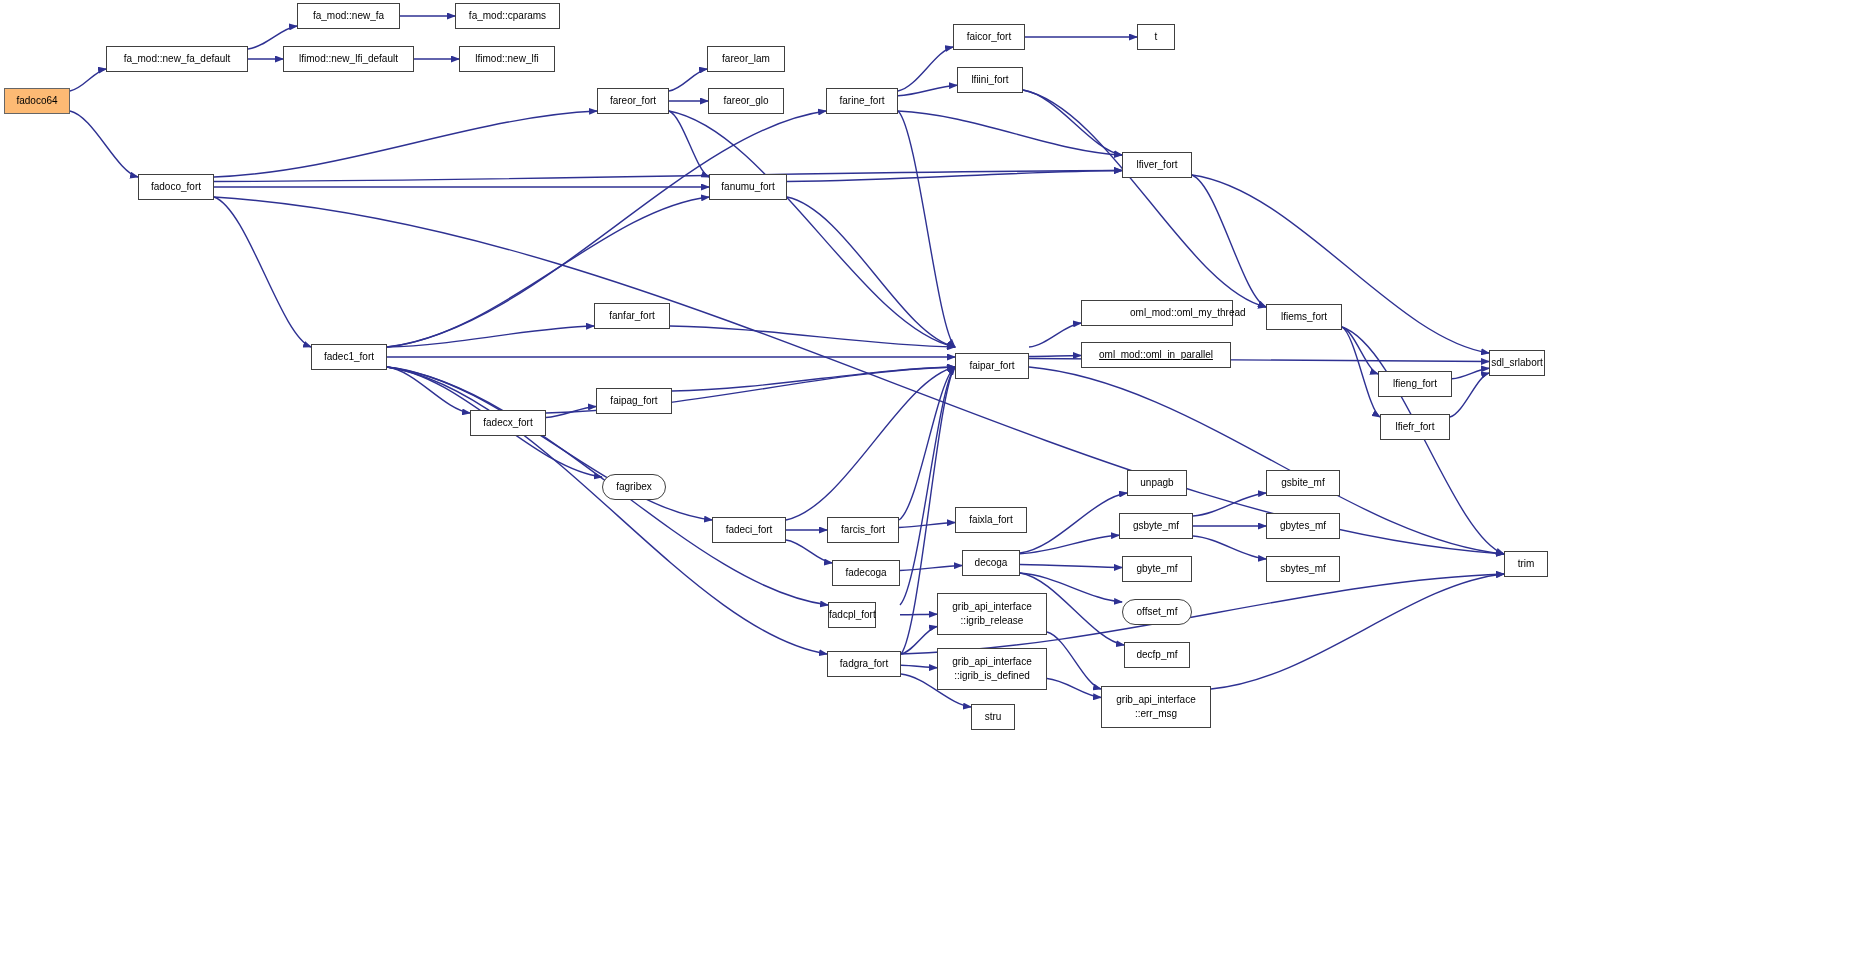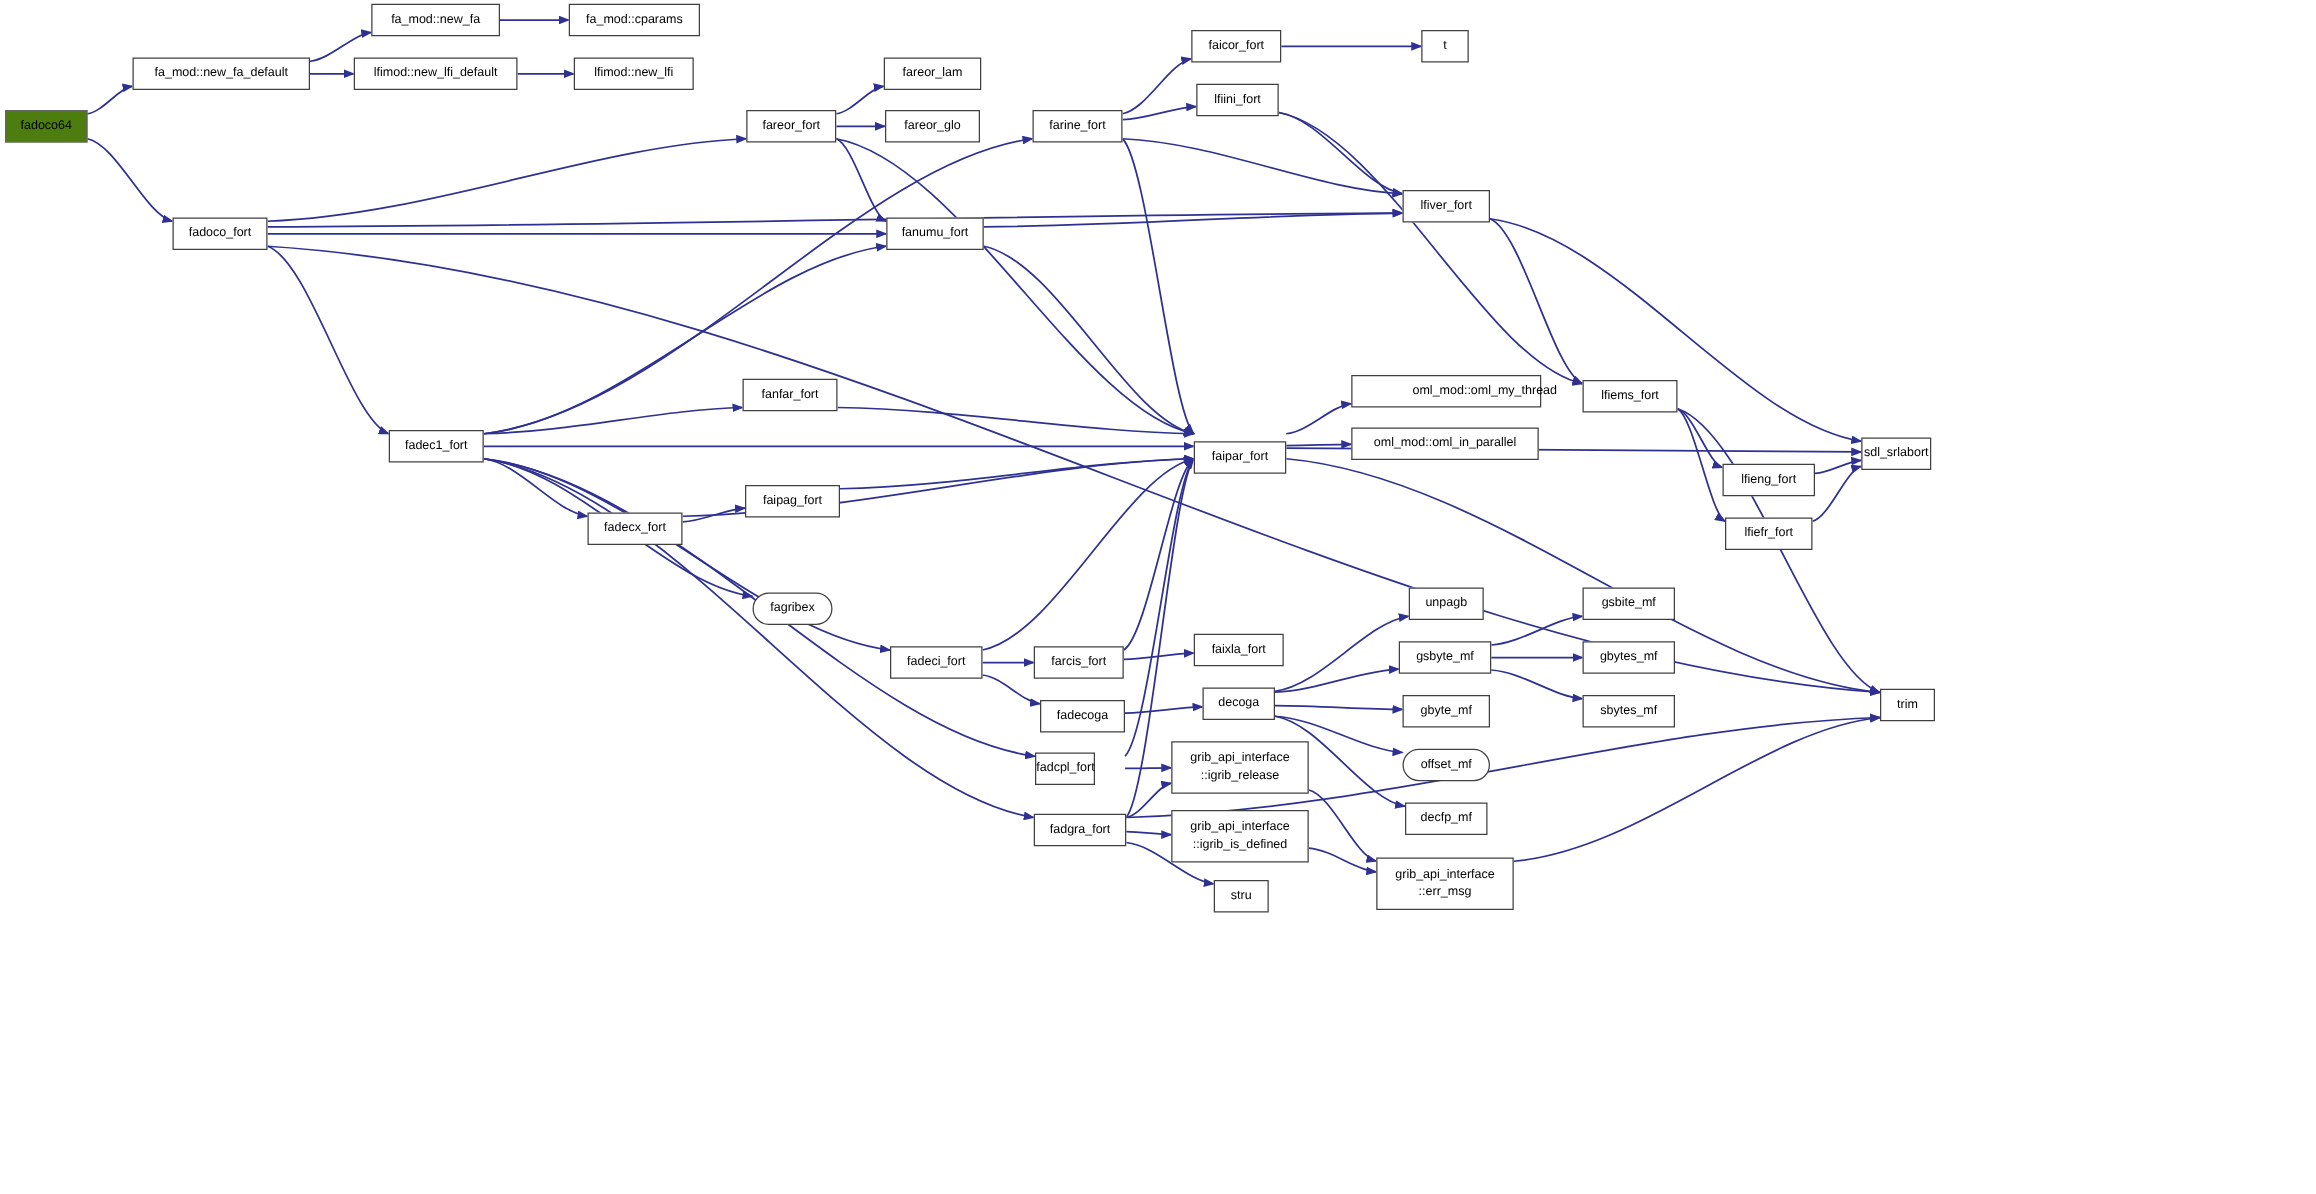--- a/index.html
+++ b/index.html
@@ -33,21 +33,21 @@
     font-size: 10px;
     line-height: 14px;
     text-align: center;
     display: flex;
     align-items: center;
     justify-content: center;
     white-space: pre;
     z-index: 5;
   }
   .node.root {
-    background: #4d7c0f;
+    background: #fdba74;
   }
   .node-label {
     display: block;
     width: 100%;
     text-align: center;
   }
 </style>
 </head>
 <body>
 
@@ -148,21 +148,21 @@
       <div class="node" style="left: 826px; top: 88px; width: 72px; height: 26px; align-items: center;"><span class="node-label">farine_fort</span></div>
       <div class="node" style="left: 953px; top: 24px; width: 72px; height: 26px;"><span class="node-label">faicor_fort</span></div>
       <div class="node" style="left: 1137px; top: 24px; width: 38px; height: 26px;"><span class="node-label">t</span></div>
       <div class="node" style="left: 957px; top: 67px; width: 66px; height: 26px;"><span class="node-label">lfiini_fort</span></div>
       <div class="node" style="left: 1122px; top: 152px; width: 70px; height: 26px;"><span class="node-label">lfiver_fort</span></div>
       <div class="node" style="left: 1266px; top: 304px; width: 76px; height: 26px;"><span class="node-label">lfiems_fort</span></div>
       <div class="node" style="left: 311px; top: 344px; width: 76px; height: 26px;"><span class="node-label">fadec1_fort</span></div>
       <div class="node" style="left: 594px; top: 303px; width: 76px; height: 26px;"><span class="node-label">fanfar_fort</span></div>
       <div class="node" style="left: 955px; top: 353px; width: 74px; height: 26px;"><span class="node-label">faipar_fort</span></div>
       <div class="node" style="left: 1081px; top: 300px; width: 152px; height: 26px; padding-left: 48px;"><span class="node-label">oml_mod::oml_my_thread</span></div>
-      <div class="node" style="left: 1081px; top: 342px; width: 150px; height: 26px;"><span class="node-label">oml_mod::oml_in_parallel</span></div>
+      <div class="node" style="left: 1081px; top: 342px; width: 150px; height: 26px; text-decoration: underline;"><span class="node-label">oml_mod::oml_in_parallel</span></div>
       <div class="node" style="left: 1489px; top: 350px; width: 56px; height: 26px;"><span class="node-label">sdl_srlabort</span></div>
       <div class="node" style="left: 1378px; top: 371px; width: 74px; height: 26px;"><span class="node-label">lfieng_fort</span></div>
       <div class="node" style="left: 1380px; top: 414px; width: 70px; height: 26px;"><span class="node-label">lfiefr_fort</span></div>
       <div class="node" style="left: 596px; top: 388px; width: 76px; height: 26px;"><span class="node-label">faipag_fort</span></div>
       <div class="node" style="left: 470px; top: 410px; width: 76px; height: 26px;"><span class="node-label">fadecx_fort</span></div>
       <div class="node" style="left: 602px; top: 474px; width: 64px; height: 26px; border-radius: 13px;"><span class="node-label">fagribex</span></div>
       <div class="node" style="left: 712px; top: 517px; width: 74px; height: 26px;"><span class="node-label">fadeci_fort</span></div>
       <div class="node" style="left: 827px; top: 517px; width: 72px; height: 26px;"><span class="node-label">farcis_fort</span></div>
       <div class="node" style="left: 955px; top: 507px; width: 72px; height: 26px;"><span class="node-label">faixla_fort</span></div>
       <div class="node" style="left: 832px; top: 560px; width: 68px; height: 26px;"><span class="node-label">fadecoga</span></div>

